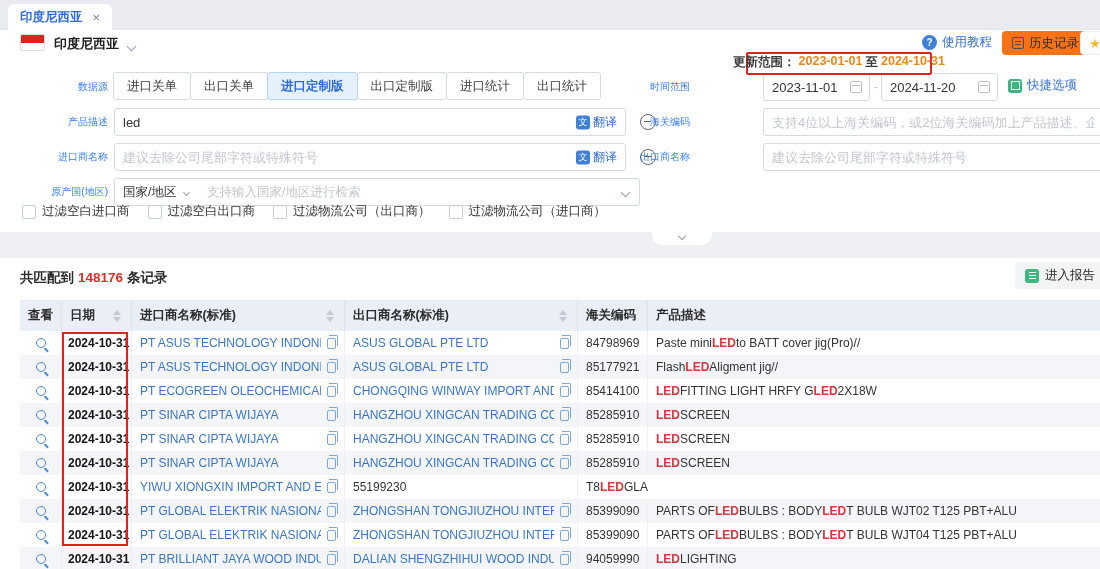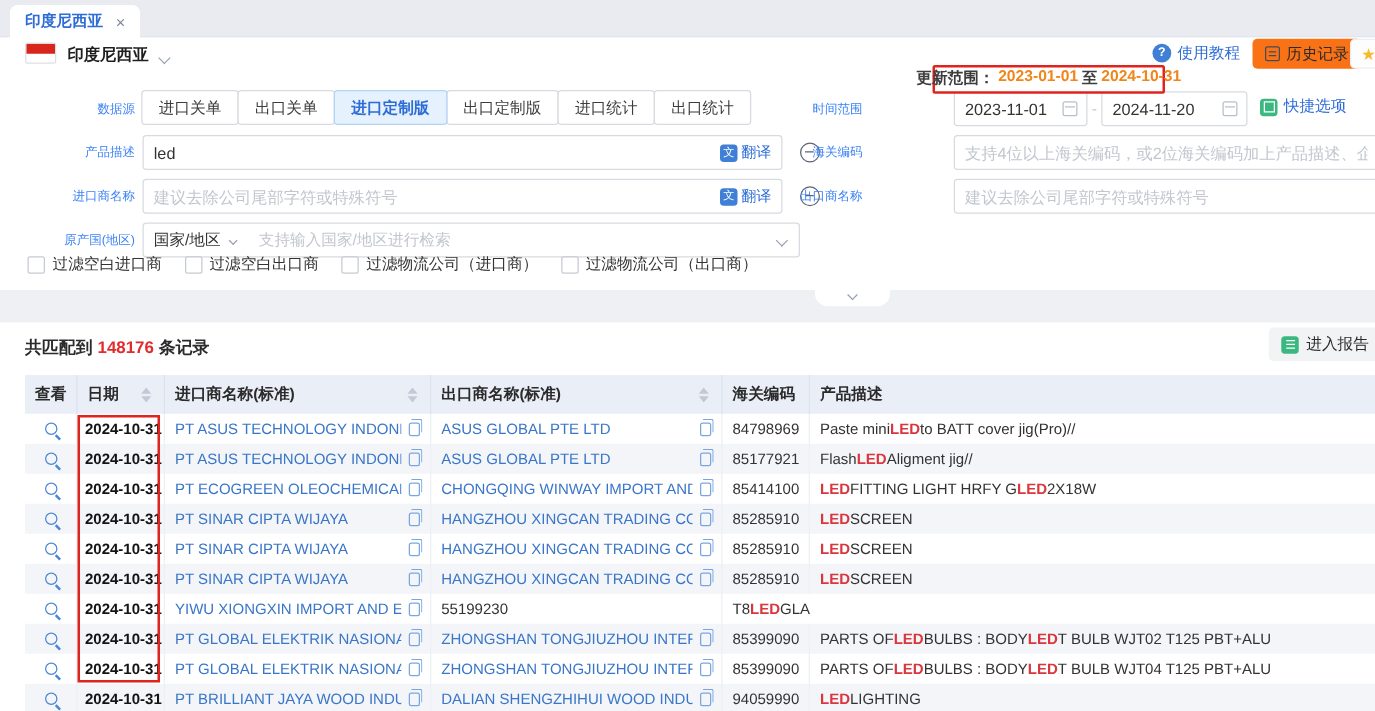--- a/index.html
+++ b/index.html
@@ -219,25 +219,25 @@
         <span class="check-item">
           <span class="cb"></span>
           <span>过滤空白进口商</span>
         </span>
         <span class="check-item">
           <span class="cb"></span>
           <span>过滤空白出口商</span>
         </span>
         <span class="check-item">
           <span class="cb"></span>
-          <span>过滤物流公司（进口商）</span>
+          <span>过滤物流公司（出口商）</span>
         </span>
         <span class="check-item">
           <span class="cb"></span>
-          <span>过滤物流公司（出口商）</span>
+          <span>过滤物流公司（进口商）</span>
         </span>
       </div>
   </div>
 
   <div class="collapse-tab">
     <span class="chev"></span>
   </div>
 
   <div class="results">
     <div class="match-line">

